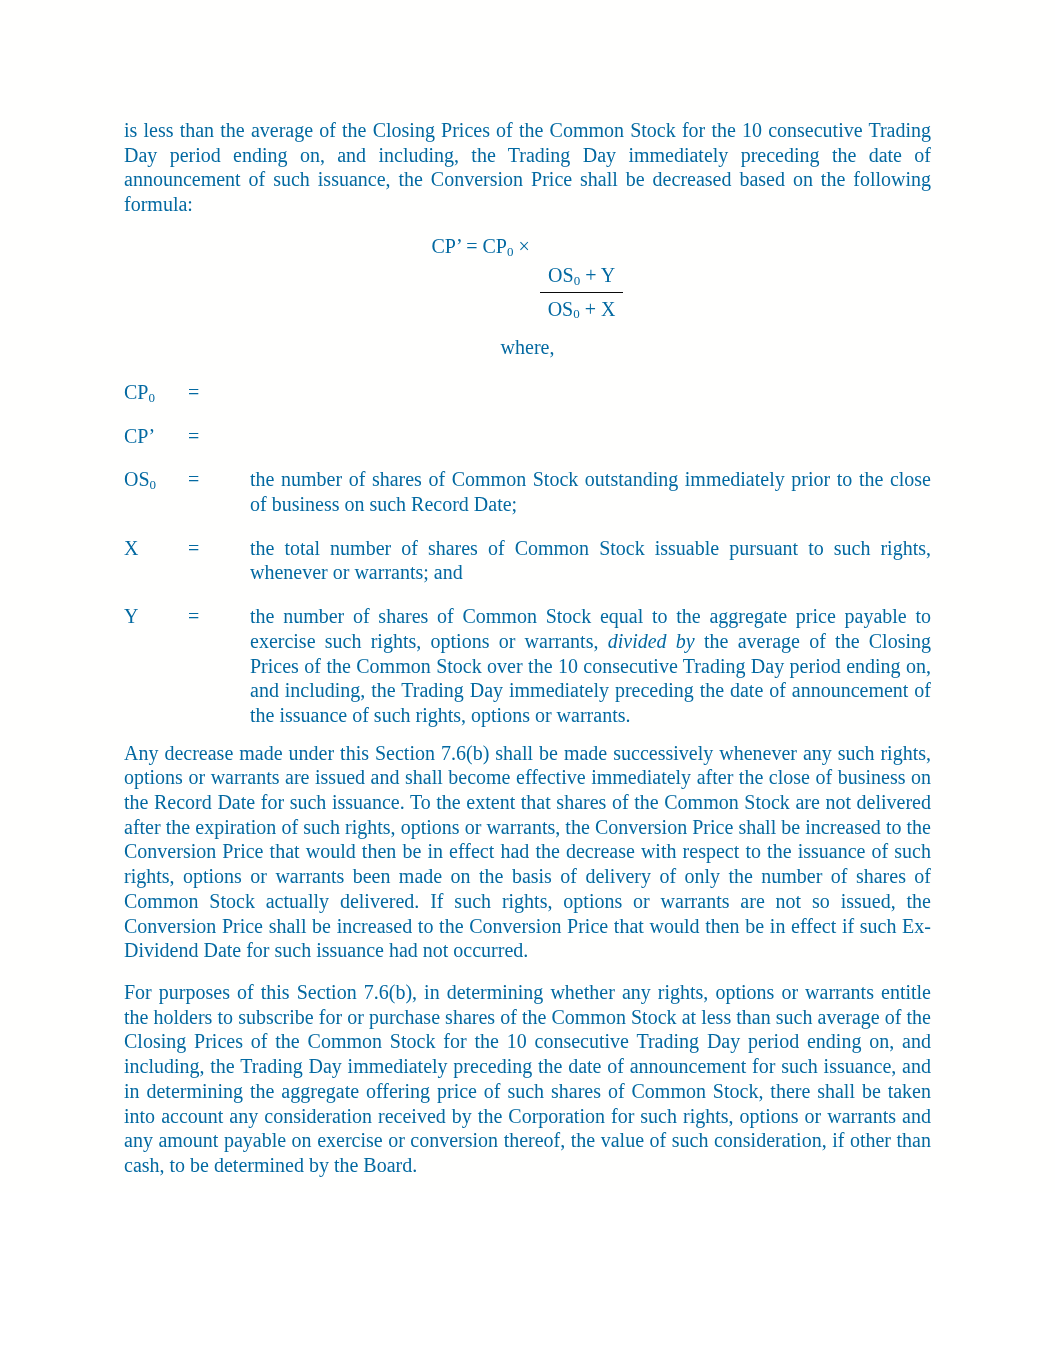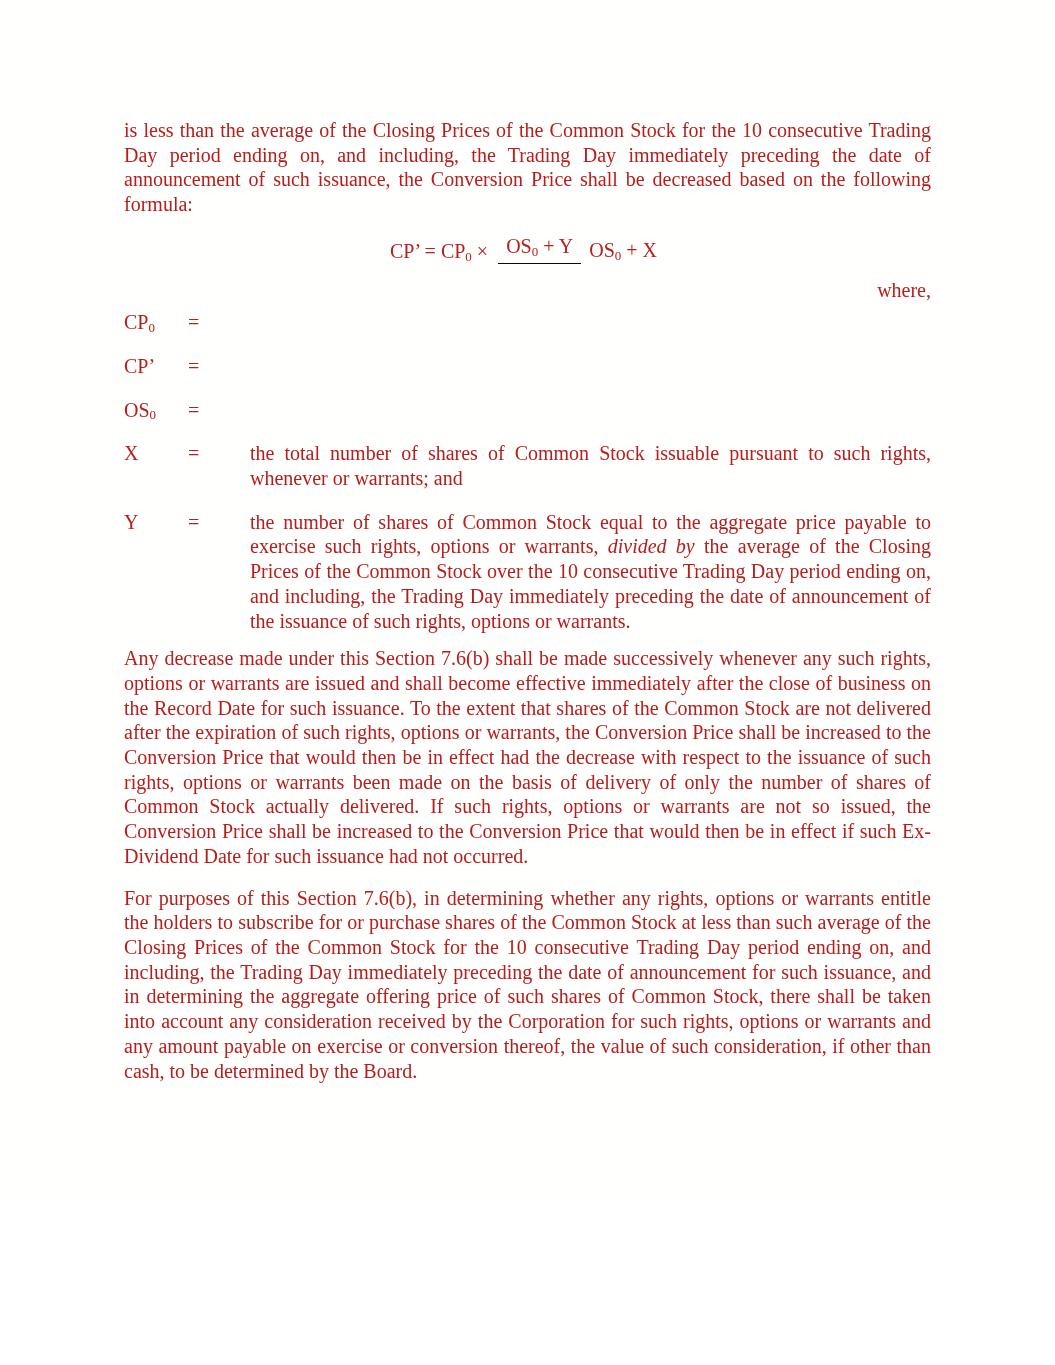--- a/index.html
+++ b/index.html
@@ -5,61 +5,62 @@
   html, body {
     margin: 0;
     padding: 0;
     background: #ffffff;
   }
   .page {
     position: relative;
     width: 1055px;
     height: 1193px;
     background: #fffffe;
-    color: #b91c1c;
+    color: #0369a1;
     font-family: "Liberation Serif", "DejaVu Serif", serif;
     font-size: 20px;
     line-height: 24.7px;
     overflow: hidden;
   }
   .content {
     padding: 118px 124px 0 124px;
   }
   p.para {
     margin: 0 0 17px 0;
     text-align: justify;
   }
   p.where {
-    margin: 0 0 8px 0;
-    text-align: right;
+    margin: 0 0 20px 0;
+    text-align: center;
   }
   .bold { font-weight: normal; }
 
   
   .formula {
     display: flex;
     justify-content: center;
-    align-items: flex-end;
+    align-items: flex-start;
     margin: 12px 0 14px 0;
   }
   .formula-lhs {
     white-space: nowrap;
   }
   sub.sb {
     font-size: 0.65em;
     line-height: 0;
     position: relative;
     top: 0.22em;
     vertical-align: baseline;
   }
   .frac {
     display: inline-flex;
-    flex-direction: row;
+    flex-direction: column;
     text-align: center;
     margin-left: 10px;
+    margin-top: 29px;
   }
   .frac .num {
     border-bottom: 1.6px solid #0a0a0a;
     padding: 0 8px 4px 8px;
   }
   .frac .den {
     padding: 4px 8px 0 8px;
   }
 
   
@@ -110,20 +111,21 @@
       </div>
 
       <div class="def-row">
         <span class="def-term"><span>CP’</span><sub class="sb"></sub></span>
         <span class="def-eq">=</span>
       </div>
 
       <div class="def-row">
         <span class="def-term"><span>OS</span><sub class="sb">0</sub></span>
         <span class="def-eq">=</span>
+        <span class="def-text">the number of shares of Common Stock outstanding immediately prior to the close of business on such Record Date;</span>
       </div>
 
       <div class="def-row">
         <span class="def-term"><span>X</span><sub class="sb"></sub></span>
         <span class="def-eq">=</span>
         <span class="def-text">the total number of shares of Common Stock issuable pursuant to such rights, whenever or warrants; and</span>
       </div>
 
       <div class="def-row">
         <span class="def-term"><span>Y</span><sub class="sb"></sub></span>

